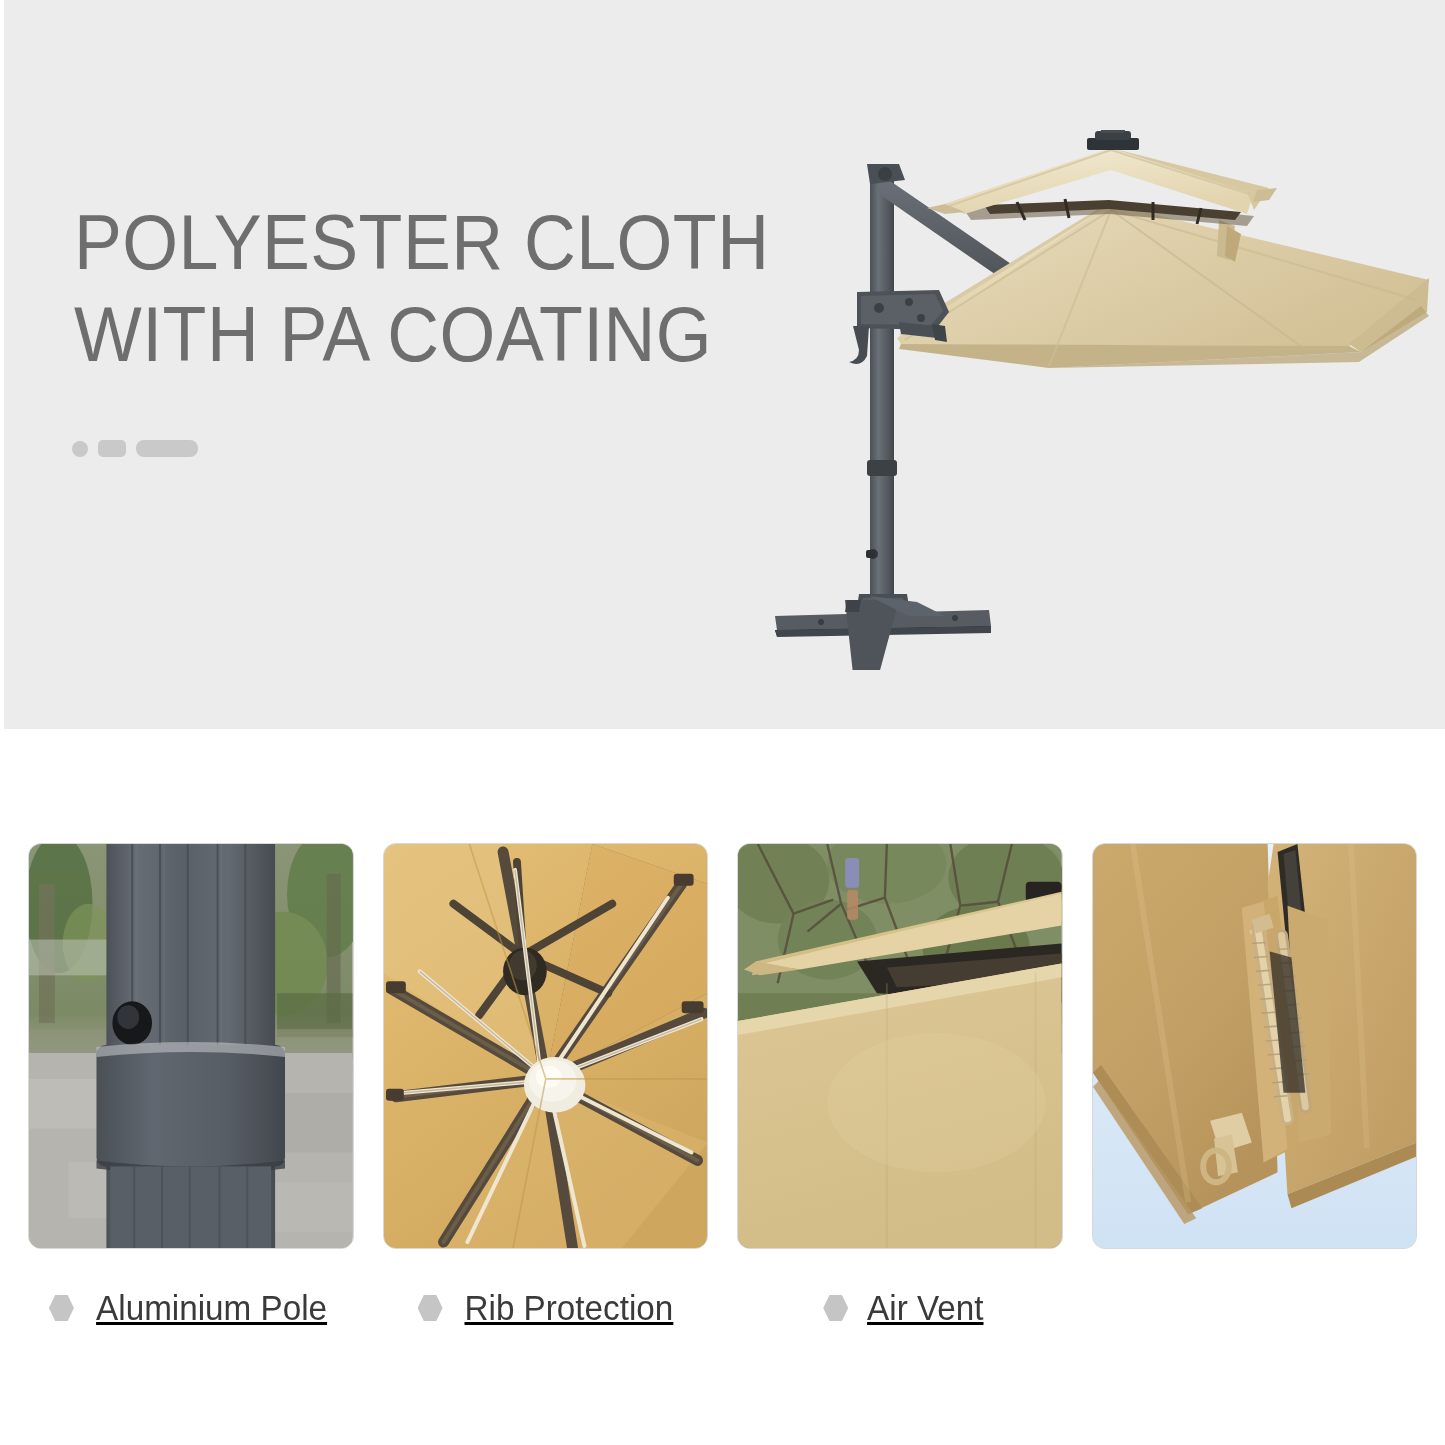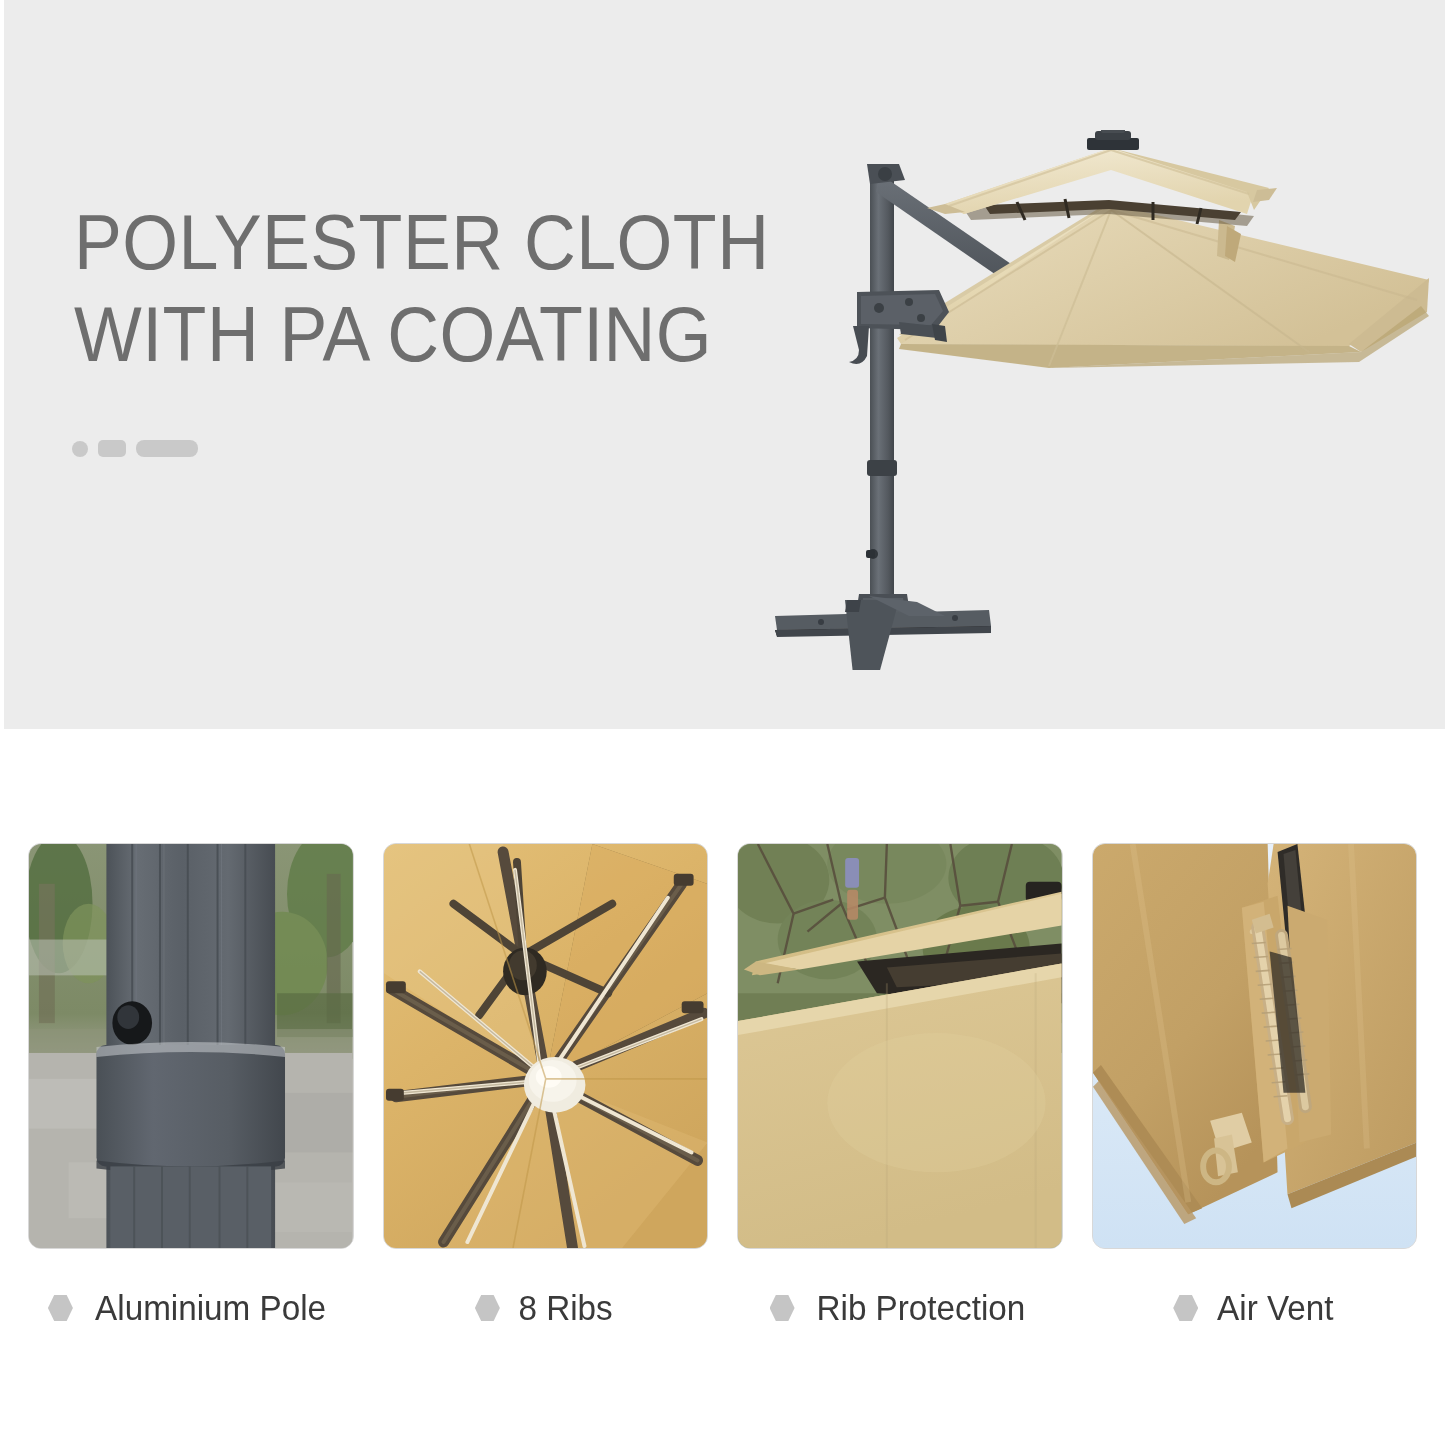--- a/index.html
+++ b/index.html
@@ -98,20 +98,21 @@
   .panel svg { display: block; width: 100%; height: 100%; }
 
   
   .captions {
     position: absolute;
     left: 28px;
     top: 1288px;
     width: 1389px;
     display: flex;
     gap: 31px;
+    text-decoration: underline;
   }
   .caption {
     width: 326px;
     display: flex;
     align-items: center;
     justify-content: center;
     gap: 16px;
   }
   .hex {
     width: 25px;
@@ -580,24 +581,20 @@
       </g>
     </svg>
   </div>
 </div>
 
 <div class="captions">
   <div class="caption cap-0">
     <span class="hex"></span>
     <span class="caption-label">Aluminium Pole</span>
   </div>
-  <div class="caption cap-1">
-    <span class="hex"></span>
-    <span class="caption-label">8 Ribs</span>
-  </div>
   <div class="caption cap-3">
     <span class="hex"></span>
     <span class="caption-label">Rib Protection</span>
   </div>
   <div class="caption cap-2">
     <span class="hex"></span>
     <span class="caption-label">Air Vent</span>
   </div>
 </div>
 

